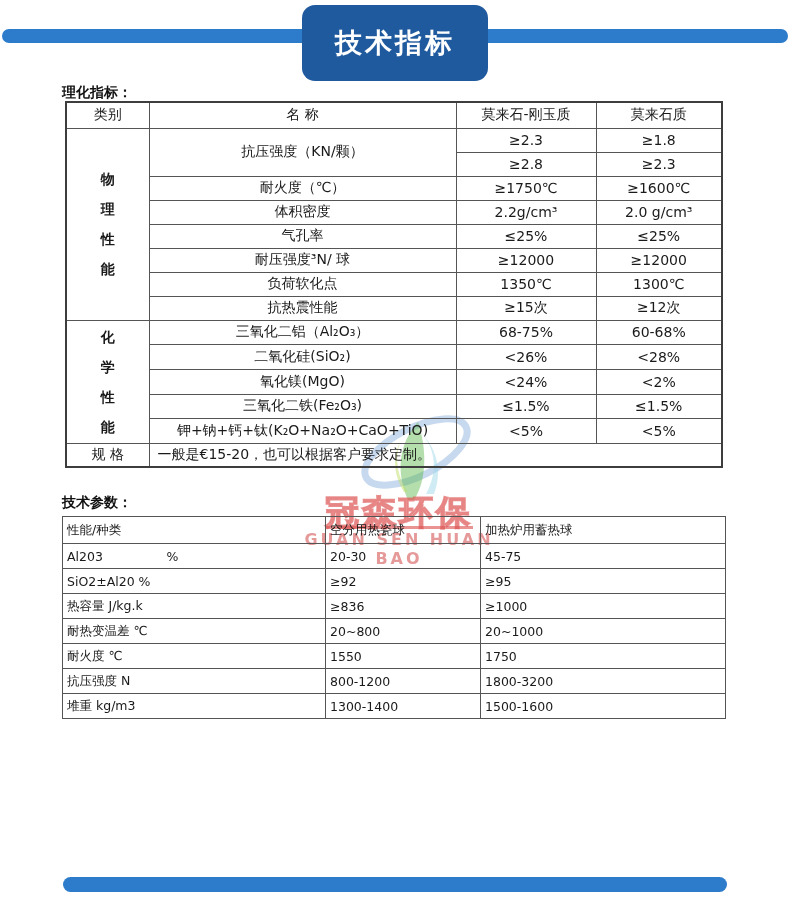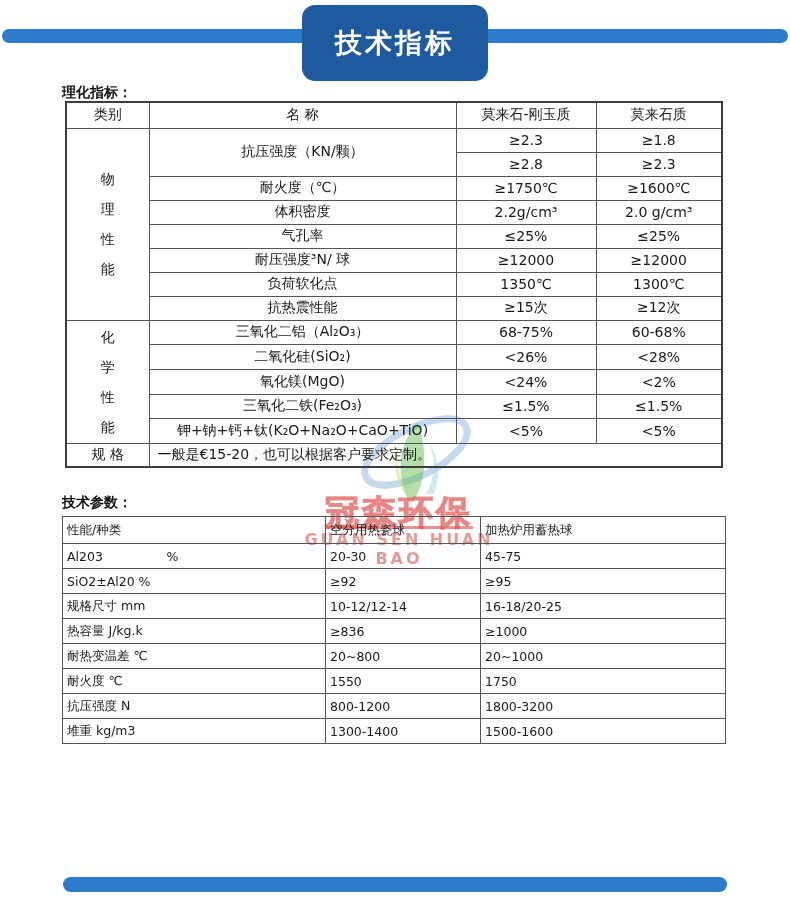--- a/index.html
+++ b/index.html
@@ -29,21 +29,21 @@
   .heading-2 { top: 494px; }
 
   
   table { border-collapse: collapse; table-layout: fixed; z-index: 1; position: absolute;
     background: transparent; }
   .t1 { left: 65px; top: 101px; width: 656px; border: 2px solid #3d3d3d; font-size: 14px; }
   .t1 td { border: 1px solid #555555; height: 24px; text-align: center; vertical-align: middle;
     padding: 1px 3px; }
   .t1 tr.hdr td { height: 26px; }
   .t1 .vert { width: 15px; margin: 0 auto; word-break: break-all; line-height: 2.15;
-    display: block; }
+    display: block; font-weight: bold; }
   .t1 .left { text-align: left; padding-left: 8px; }
 
   
   .t2 { left: 62px; top: 516px; width: 663px; border: 1px solid #3d3d3d; font-size: 12.5px; }
   .t2 td { border: 1px solid #555555; height: 25px; text-align: left; vertical-align: middle;
     padding: 1px 4px; }
   .t2 tr.hdr td { height: 27px; }
 
   
   .bottom-bar { position: absolute; left: 63px; top: 877px; width: 664px; height: 15px;
@@ -177,25 +177,20 @@
     <td>Al203&nbsp;&nbsp;&nbsp;&nbsp;&nbsp;&nbsp;&nbsp;&nbsp;&nbsp;&nbsp;&nbsp;&nbsp;&nbsp;&nbsp;&nbsp;&nbsp;%</td>
     <td>20-30</td>
     <td>45-75</td>
   </tr>
   <tr>
     <td>SiO2±Al20 %</td>
     <td>≥92</td>
     <td>≥95</td>
   </tr>
   <tr>
-    <td>规格尺寸 mm</td>
-    <td>10-12/12-14</td>
-    <td>16-18/20-25</td>
-  </tr>
-  <tr>
     <td>热容量 J/kg.k</td>
     <td>≥836</td>
     <td>≥1000</td>
   </tr>
   <tr>
     <td>耐热变温差 ℃</td>
     <td>20~800</td>
     <td>20~1000</td>
   </tr>
   <tr>

